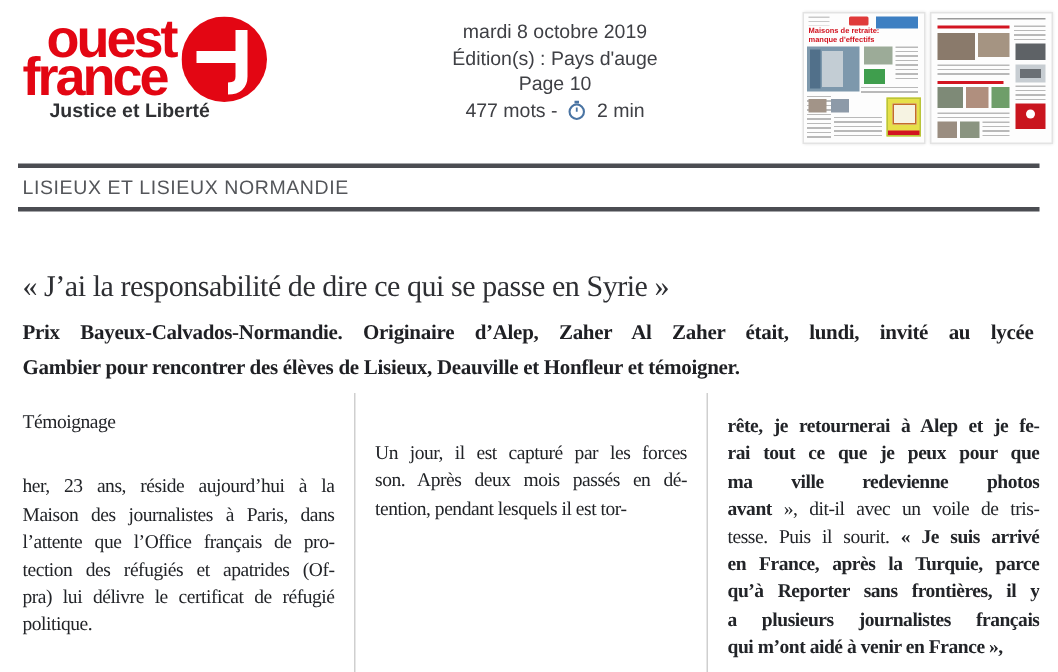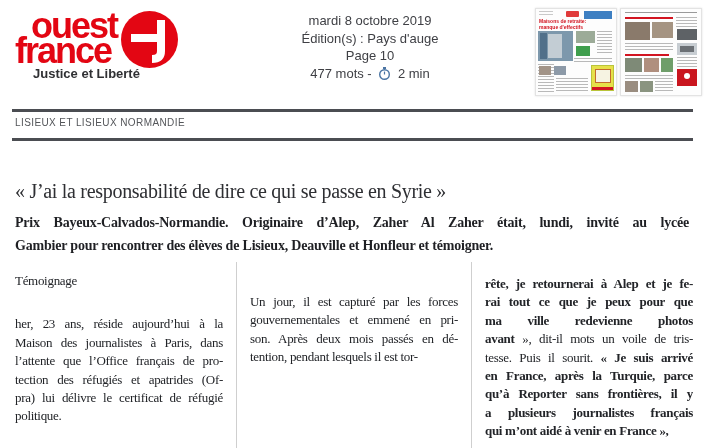--- a/index.html
+++ b/index.html
@@ -27,21 +27,21 @@
   .tx{background:repeating-linear-gradient(#b9b9b9 0 1px, transparent 1px 3px);}
   .txl{background:repeating-linear-gradient(#c9c9c9 0 1px, transparent 1px 3px);}
   .abs{position:absolute;}
   #thumb-headline{position:absolute;left:3px;top:9px;width:56px;
     color:#d21420;font-weight:bold;font-size:5px;line-height:6px;
     font-family:"Liberation Sans",sans-serif;}
   
   .rule{position:absolute;left:12px;width:681px;height:3px;background:#4b4d52;}
   #rule-top{top:109px;}
   #rule-bottom{top:138px;}
-  #section-label{position:absolute;left:15px;top:117px;font-size:10px;
+  #section-label{position:absolute;left:15px;top:117px;font-size:13px;
     letter-spacing:.4px;color:#54565a;}
   
   #headline{position:absolute;left:15px;top:180px;width:680px;
     font-family:"Liberation Serif",serif;font-size:20px;letter-spacing:-.3px;
     color:#2e2f33;white-space:nowrap;}
   #standfirst{position:absolute;left:15px;top:212px;width:674px;
     font-family:"Liberation Serif",serif;font-weight:bold;font-size:14px;
     letter-spacing:-.2px;line-height:22.5px;color:#1f2024;}
   
   #body-cols{position:absolute;left:15px;top:262px;width:678px;height:186px;
@@ -158,32 +158,31 @@
         <div>l’attente que l’Office français de pro-</div>
         <div>tection des réfugiés et apatrides (Of-</div>
         <div>pra) lui délivre le certificat de réfugié</div>
         <div>politique.</div>
       </div>
   </div>
   <div class="col-divider"></div>
   <div class="col" id="col-2">
     <div class="line-block" id="col2-para2">
         <div>Un jour, il est capturé par les forces</div>
-        <div>gouvernementales et emmené en pri-</div>
         <div>son. Après deux mois passés en dé-</div>
         <div>tention, pendant lesquels il est tor-</div>
       </div>
   </div>
   <div class="col-divider"></div>
   <div class="col" id="col-3">
     <div class="line-block">
         <div><span class="b">rête, je retournerai à Alep et je fe-</span></div>
         <div><span class="b">rai tout ce que je peux pour que</span></div>
         <div><span class="b">ma ville redevienne photos</span></div>
-        <div><span class="b">avant </span><span>», dit-il mots un voile de tris-</span></div>
+        <div><span class="b">avant </span><span>», dit-il avec un voile de tris-</span></div>
         <div><span>tesse. Puis il sourit. </span><span class="b">« Je suis arrivé</span></div>
         <div><span class="b">en France, après la Turquie, parce</span></div>
         <div><span class="b">qu’à Reporter sans frontières, il y</span></div>
         <div><span class="b">a plusieurs journalistes français</span></div>
         <div><span class="b">qui m’ont aidé à venir en France »,</span></div>
       </div>
   </div>
 </div>
 
 </body></html>

